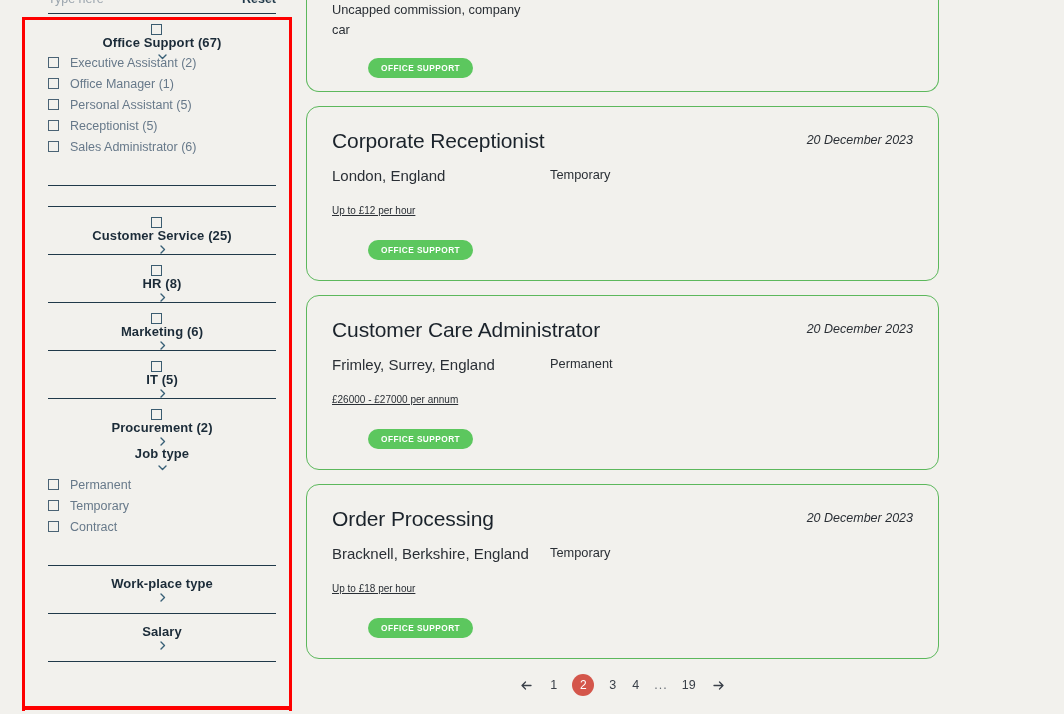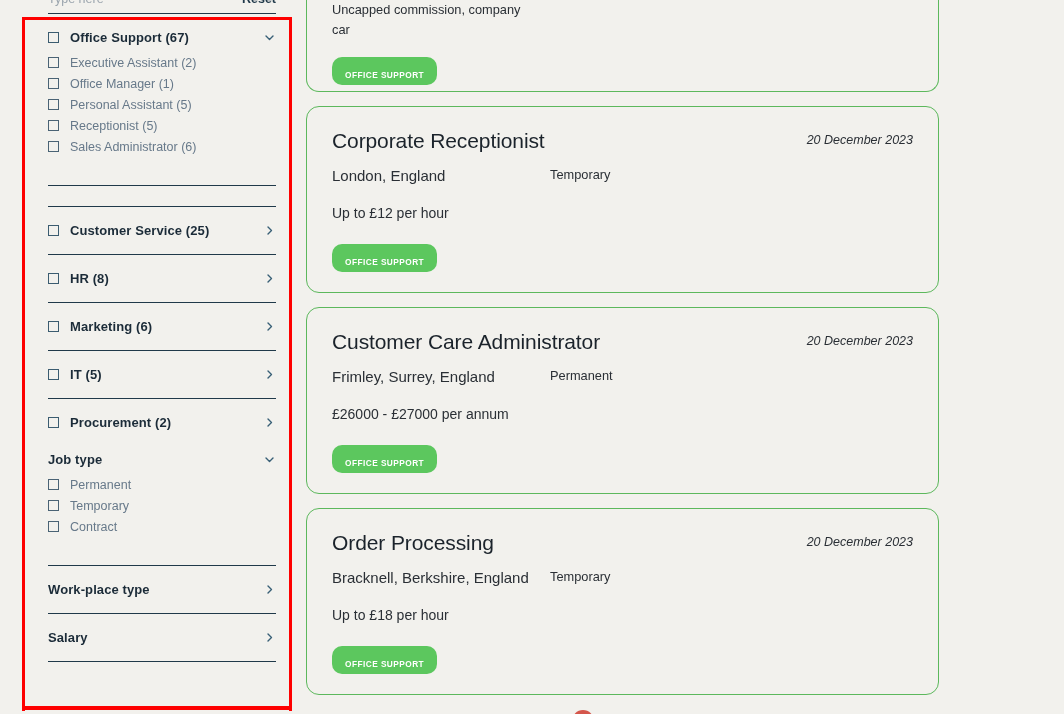--- a/index.html
+++ b/index.html
@@ -41,21 +41,21 @@
   .topstub .reset { color: #20394a; font-weight: bold; }
   .topstub-rule {
     position: absolute; left: 22px; top: 13px; width: 228px;
     border-bottom: 1.4px solid #20394a;
   }
 
   .filters { position: absolute; left: 22px; top: 24px; width: 228px; }
 
   .f-head {
     display: flex; align-items: center; height: 27px;
-    font-size: 13px; font-weight: bold; color: #1b2b38; cursor: pointer;
+    font-size: 13px; font-weight: bold; color: #1b2b38; cursor: pointer; flex-direction: column;
   }
   .f-head .lbl { flex: 1; letter-spacing: .1px; }
   .cbx {
     width: 11px; height: 11px; border: 1.3px solid #3b5c70;
     margin-right: 11px; flex: 0 0 auto; background: transparent;
   }
   .chev { width: 13px; height: 13px; flex: 0 0 auto; opacity: .95; }
   .chev svg { display: block; }
 
   .sub { padding: 1px 0 0 0; }
@@ -86,26 +86,26 @@
     position: absolute; right: 25px; top: 26px;
     font-size: 12.5px; color: #2a2f35; font-style: italic;
   }
   .card-title {
     font-size: 21px; font-weight: normal; color: #1b232b;
     letter-spacing: -.1px; margin-bottom: 14px;
   }
   .card-meta { display: flex; margin-bottom: 21px; }
   .card-loc { width: 218px; font-size: 15px; color: #2a2f35; }
   .card-type { font-size: 12.8px; color: #2a2f35; }
-  .card-sal { font-size: 14px; color: #2a2f35; margin-bottom: 23px; }
+  .card-sal { font-size: 10px; color: #2a2f35; margin-bottom: 23px; text-decoration: underline; }
   .card-desc { font-size: 12.8px; color: #2a2f35; line-height: 20px; }
   .badge {
     display: inline-block; background: #5cc75e; color: #fff;
     font-size: 8.3px; font-weight: bold; letter-spacing: .45px;
-    padding: 13px 13px 5px 13px; border-radius: 10px;
+    padding: 5px 13px 5px 13px; border-radius: 10px; margin-left: 36px;
   }
 
   
   .pager {
     display: flex; align-items: center; justify-content: center;
     gap: 14px; margin-top: 3px; height: 24px;
   }
   .pager-arrow { width: 17px; height: 17px; cursor: pointer; }
   .pg {
     font-size: 12.5px; color: #3a4049; cursor: pointer;

